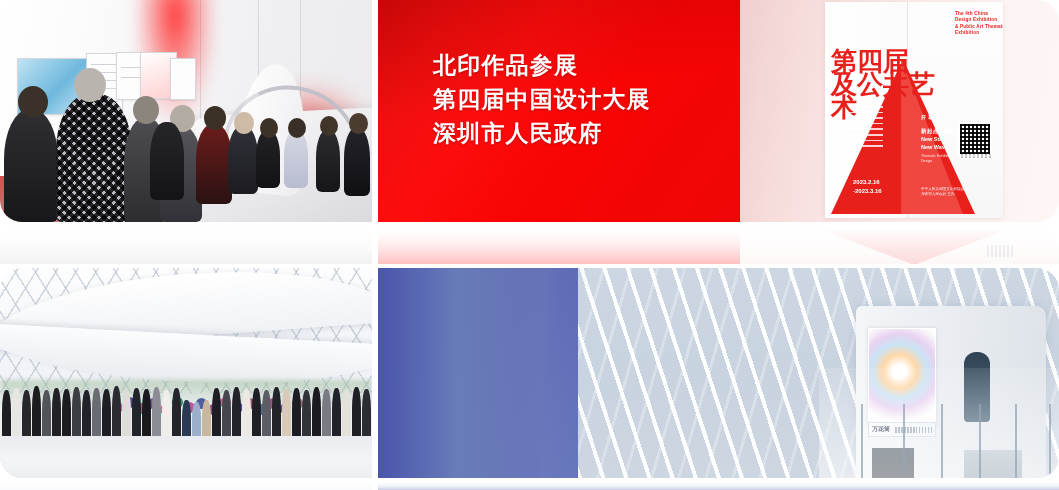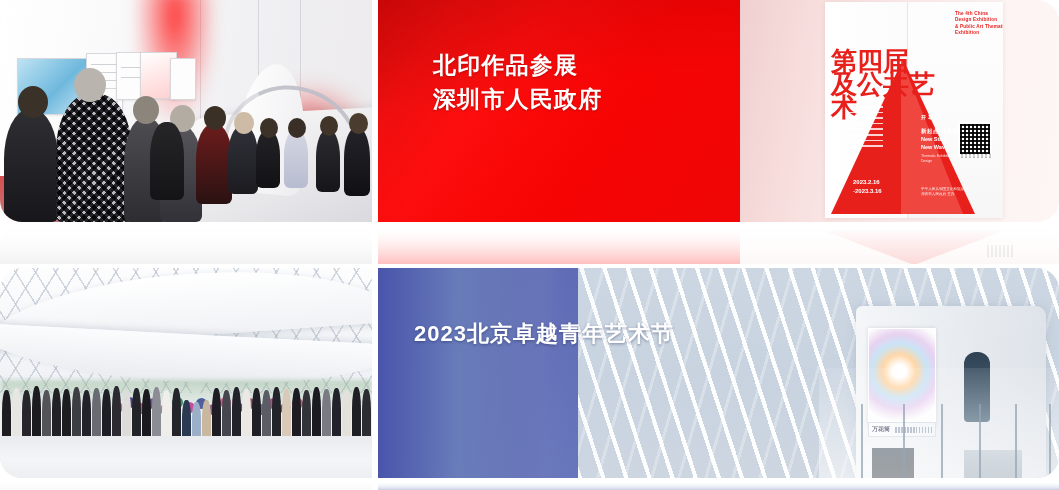--- a/index.html
+++ b/index.html
@@ -369,20 +369,21 @@
     <div class="head" style="left:320px;bottom:86px;width:18px;height:20px;background:#41352a;"></div>
 
     <div class="person" style="left:344px;bottom:26px;width:26px;height:68px;background:linear-gradient(180deg,#23232a,#101014);"></div>
     <div class="head" style="left:349px;bottom:88px;width:19px;height:21px;background:#4a3c2e;"></div>
   </div>
 
   <div class="card" id="panel-red">
     <div class="sheen"></div>
     <div class="red-title">
       <div>北印作品参展</div>
+      <div>第四届中国设计大展</div>
       <div>深圳市人民政府</div>
     </div>
   </div>
 
   <div class="card r-tr r-br" id="panel-poster">
     <div class="poster">
       <div class="poster-fold"></div>
       <div class="poster-triangle"></div>
       <div class="poster-triangle2"></div>
 
@@ -529,20 +530,19 @@
           <i style="right:42px;"></i>
           <i style="right:78px;"></i>
         <i style="right:116px;"></i>
           <i style="right:154px;"></i>
           <i style="right:196px;"></i>
       </div>
     </div>
     <div class="arch-fade"></div>
 
     <div class="blue-title">
-      <div>2023北京卓越青年艺术节</div>
     </div>
   </div>
 
   <div class="reflection" id="refl-group"></div>
   <div class="reflection" id="refl-blue"></div>
 
 </div>
 
 </body></html>

